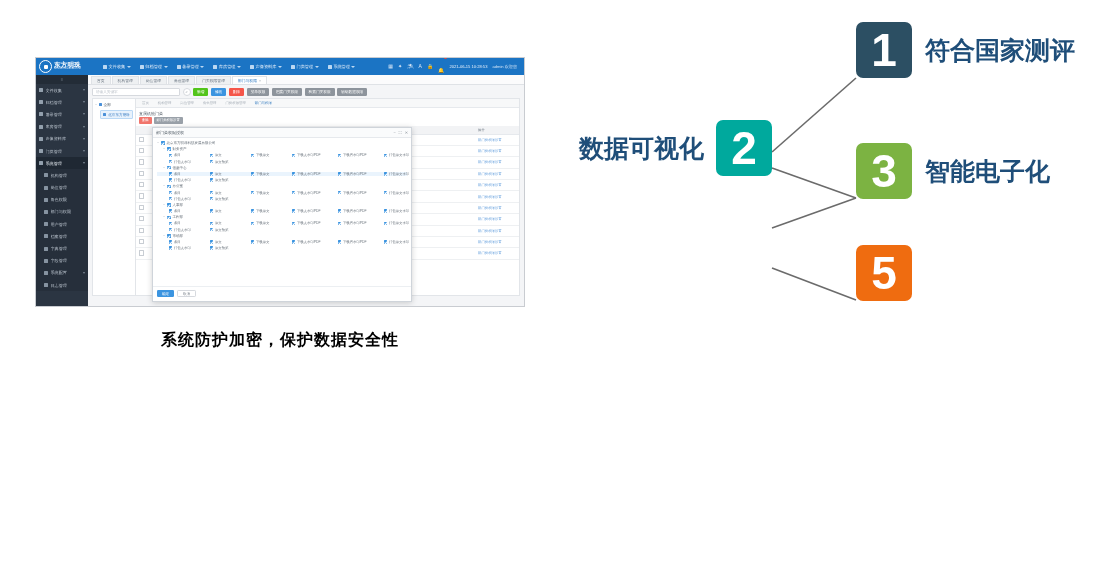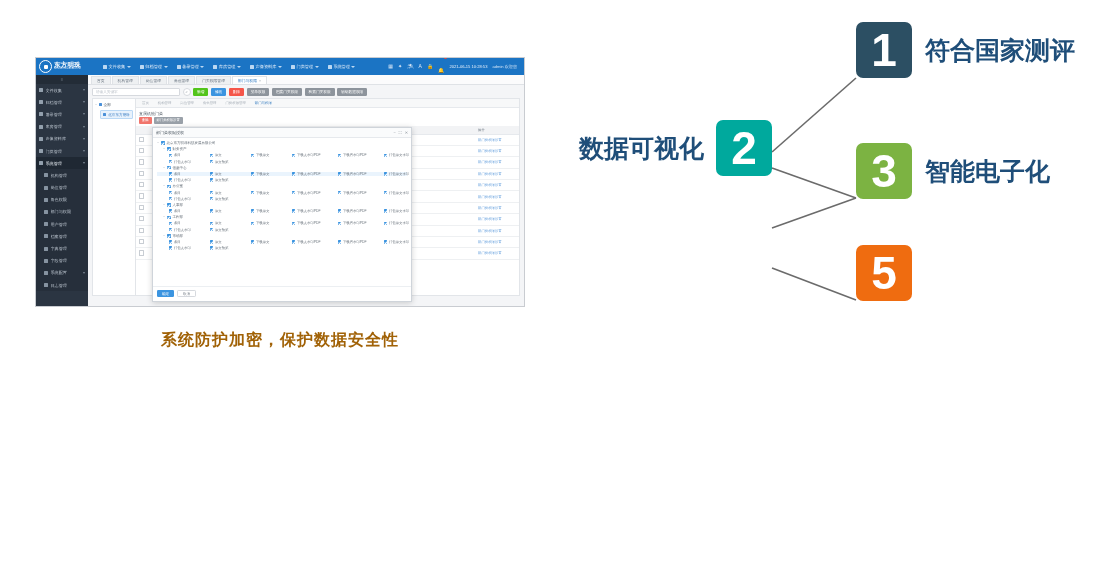--- a/index.html
+++ b/index.html
@@ -173,21 +173,21 @@
   .modal-foot{
     height:14px;border-top:1px solid #eceff2;display:flex;align-items:center;gap:3px;padding:0 4px;box-sizing:border-box;
   }
   .m-btn{height:7.5px;border-radius:1.2px;font-size:3.5px;display:flex;align-items:center;justify-content:center;padding:0 5px;}
   .m-btn.primary{background:#3b94e0;color:#fff;}
   .m-btn.ghost{background:#fff;border:1px solid #d6d9de;color:#7b838c;box-sizing:border-box;}
 
   
   #caption{
     position:absolute;left:35px;top:330px;width:490px;text-align:center;
-    font-size:16px;font-weight:bold;color:#a16207;letter-spacing:1px;
+    font-size:16px;font-weight:bold;color:#000000;letter-spacing:1px;
   }
 
   
   #diagram{position:absolute;left:560px;top:0;width:558px;height:360px;}
   #diagram svg.connectors{position:absolute;left:0;top:0;width:558px;height:360px;}
   .node{position:absolute;display:flex;align-items:center;}
   .badge{
     width:56px;height:56px;border-radius:7px;color:#fff;
     font-size:46px;font-weight:bold;line-height:56px;text-align:center;
     font-family:"Liberation Sans",sans-serif;flex:0 0 56px;

